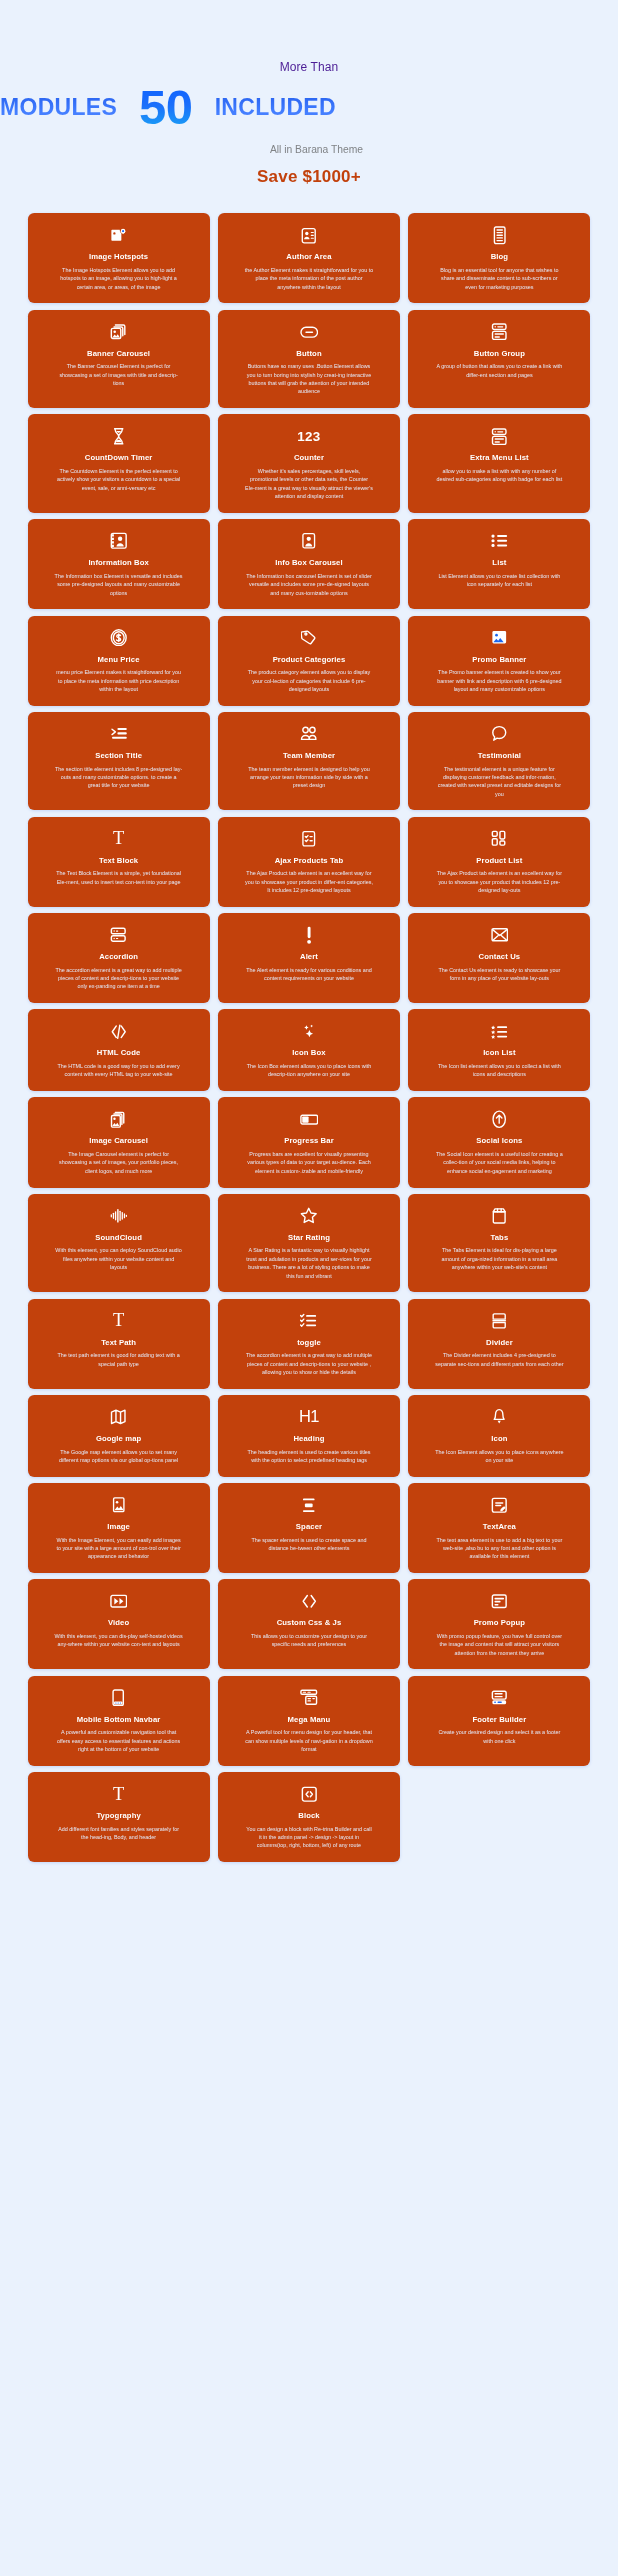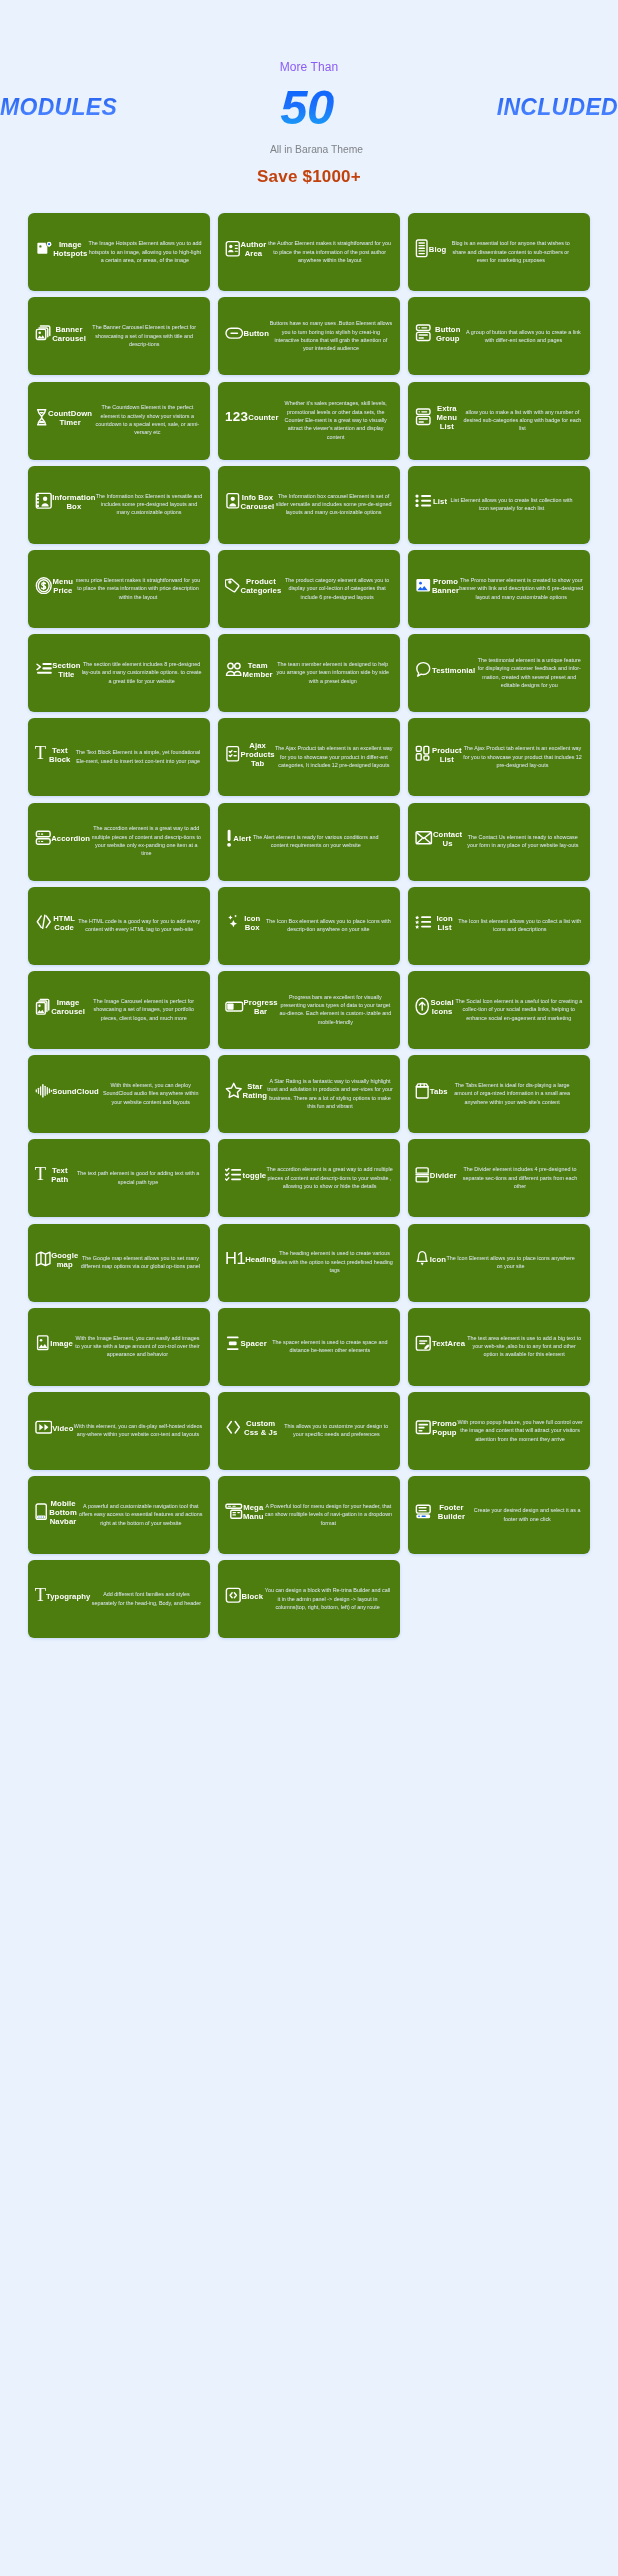--- a/index.html
+++ b/index.html
@@ -7,33 +7,32 @@
     width: 618px;
     background: #eaf2fd;
     font-family: "Liberation Sans", sans-serif;
   }
   body { padding-bottom: 134px; }
 
   
   .hero { text-align: center; padding-top: 61px; }
   .hero-eyebrow {
     font-size: 12px;
-    color: #8b5cf6;
+    color: #4c1d95;
     font-weight: 400;
     letter-spacing: 0.1px;
     line-height: 1;
   }
   .hero-headline {
     margin-top: 12.4px;
     display: flex;
     align-items: center;
-    justify-content: space-between;
+    justify-content: flex-start;
     gap: 22px;
     line-height: 1;
-    font-style: italic;
   }
   .hl-word {
     font-size: 23px;
     font-weight: 800;
     letter-spacing: 0.3px;
     color: #2f6ff5;
     background: linear-gradient(180deg, #2a64f0 0%, #3f7bff 60%, #4f86ff 100%);
     -webkit-background-clip: text;
     background-clip: text;
     -webkit-text-fill-color: transparent;
@@ -66,27 +65,27 @@
   
   .grid {
     margin: 26px auto 0;
     width: 563px;
     display: grid;
     grid-template-columns: repeat(3, 1fr);
     column-gap: 8.2px;
     row-gap: 6.2px;
   }
   .card {
-    background: #4d7c0f;
+    background: #c2410c;
     border-radius: 6.2px;
     padding: 11.3px 7.2px 12.4px;
     min-height: 78px;
     text-align: center;
     display: flex;
-    flex-direction: row;
+    flex-direction: column;
     align-items: center;
     box-shadow: 0 1px 3.1px rgba(25,90,225,.18);
   }
   .card-icon {
     height: 21.6px;
     display: flex;
     align-items: center;
     justify-content: center;
     color: #fff;
     margin-bottom: 6.2px;

